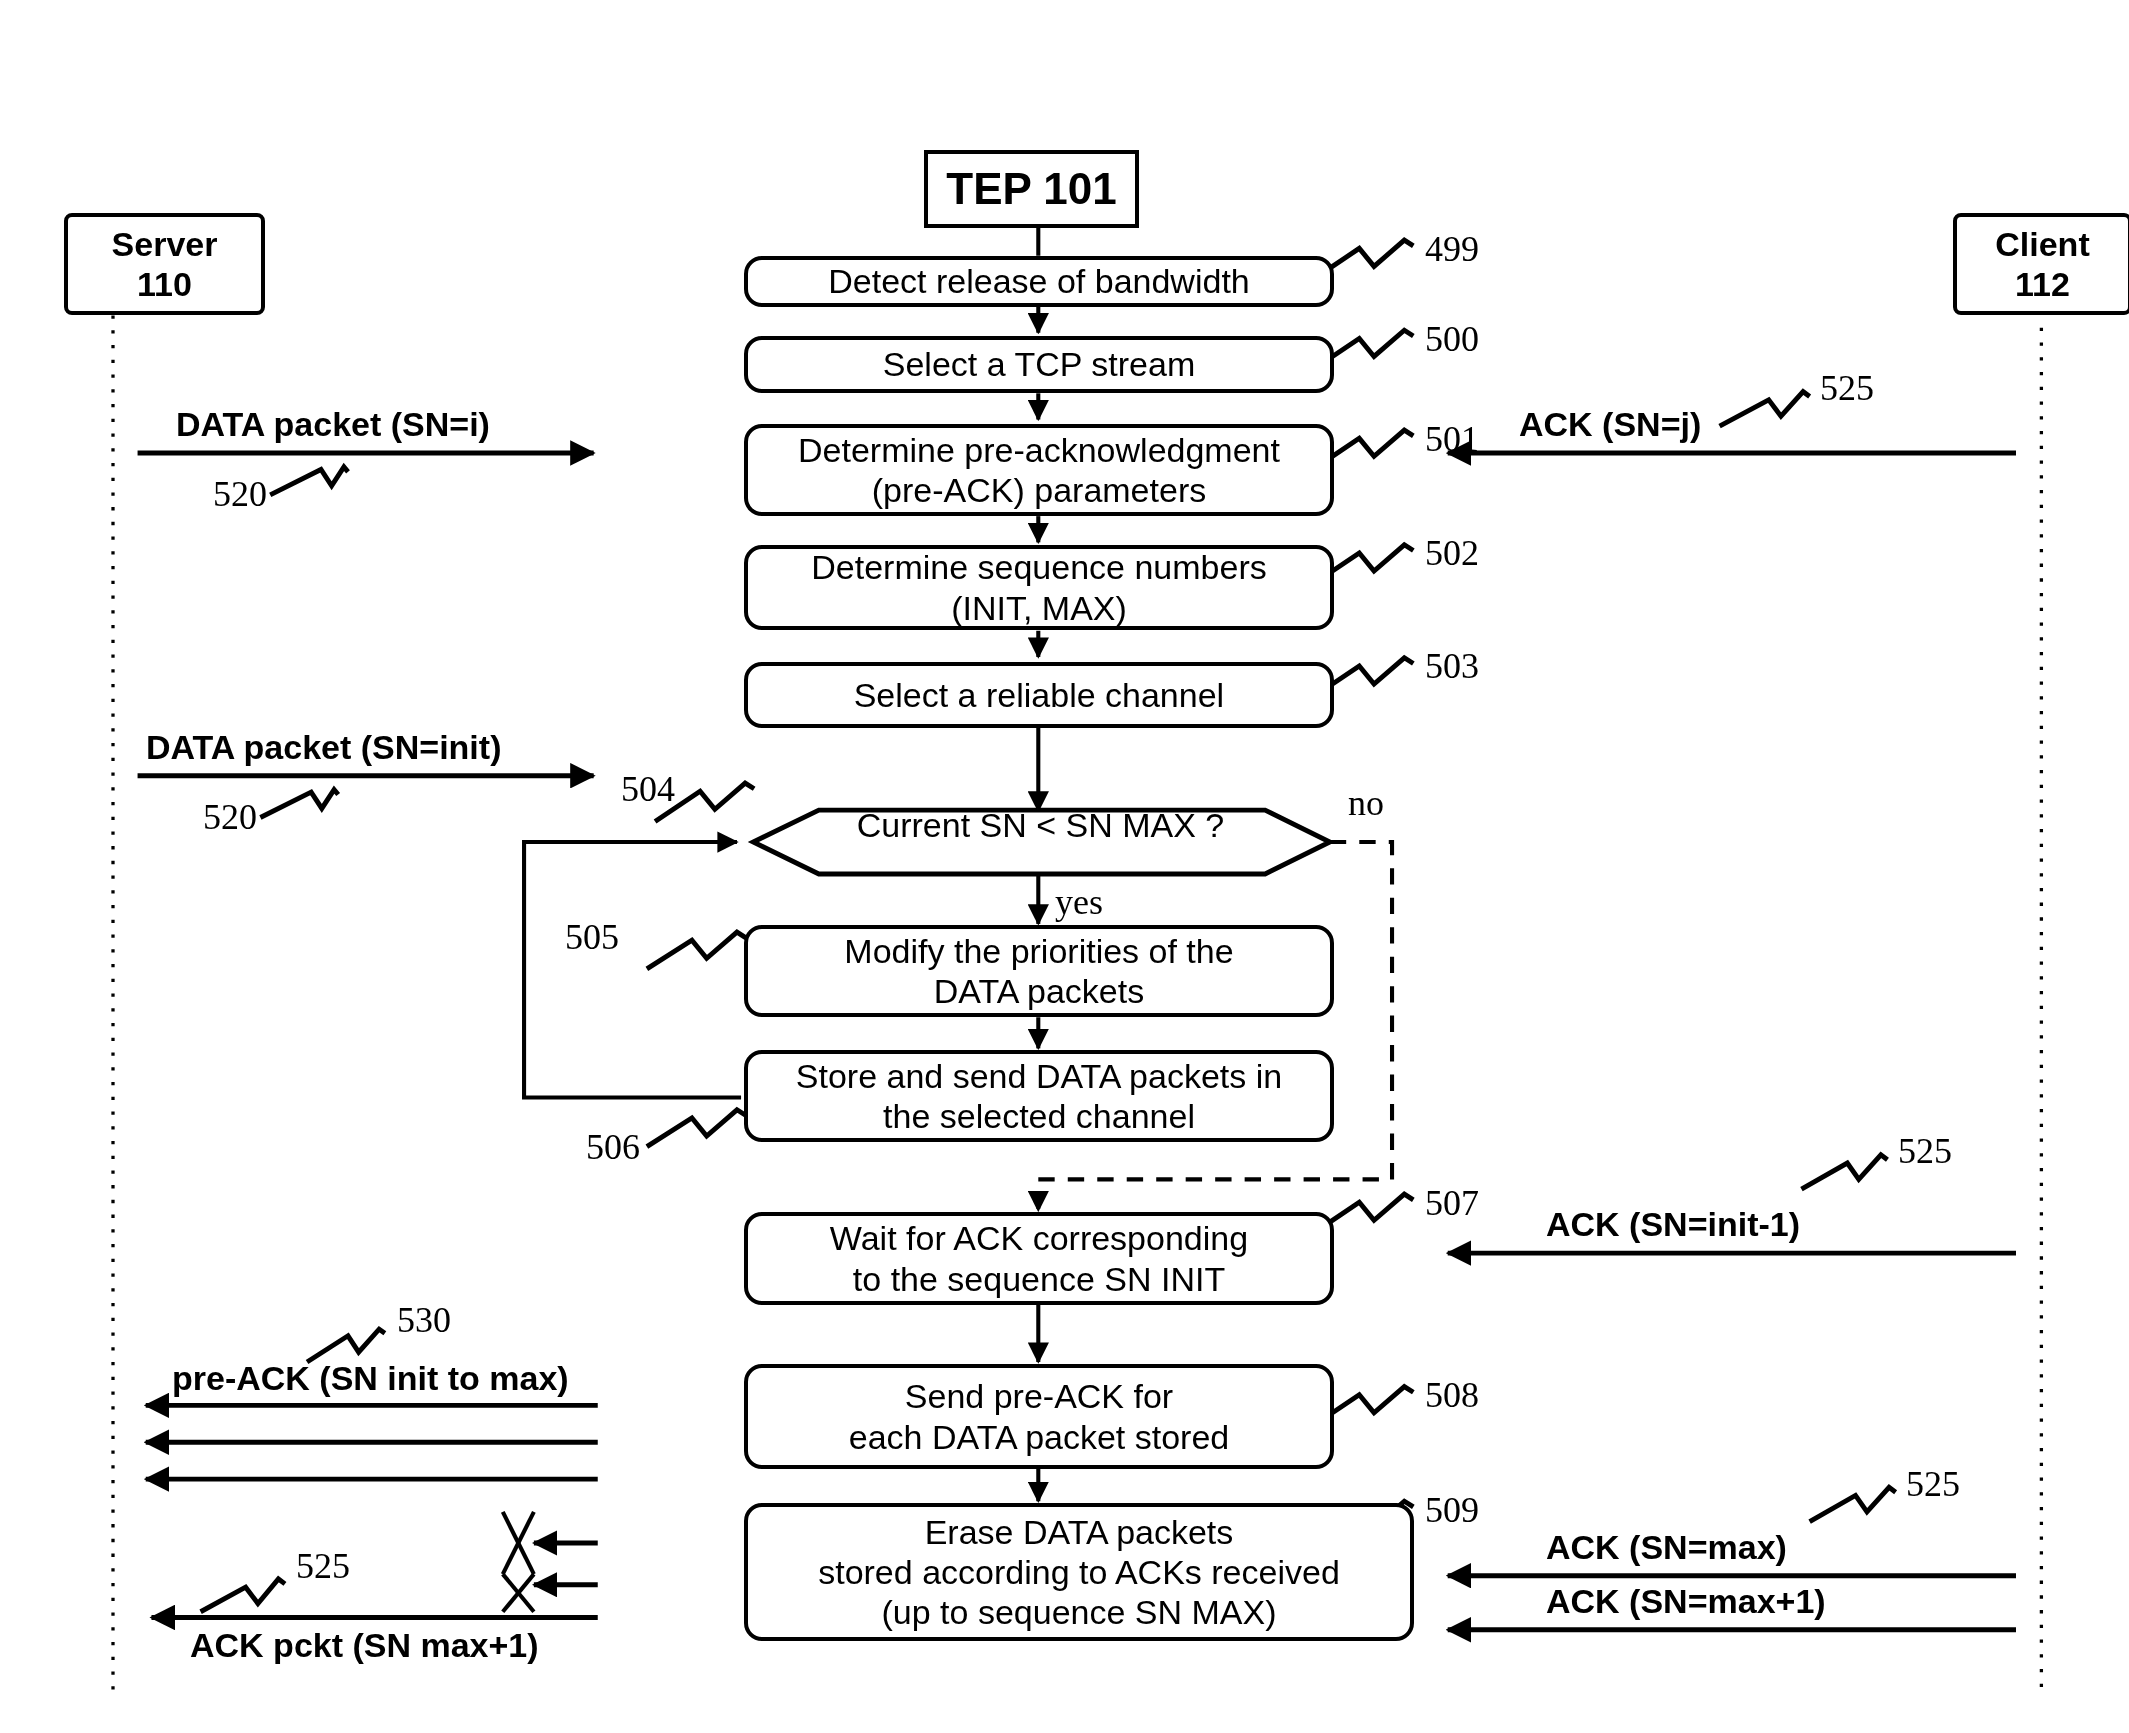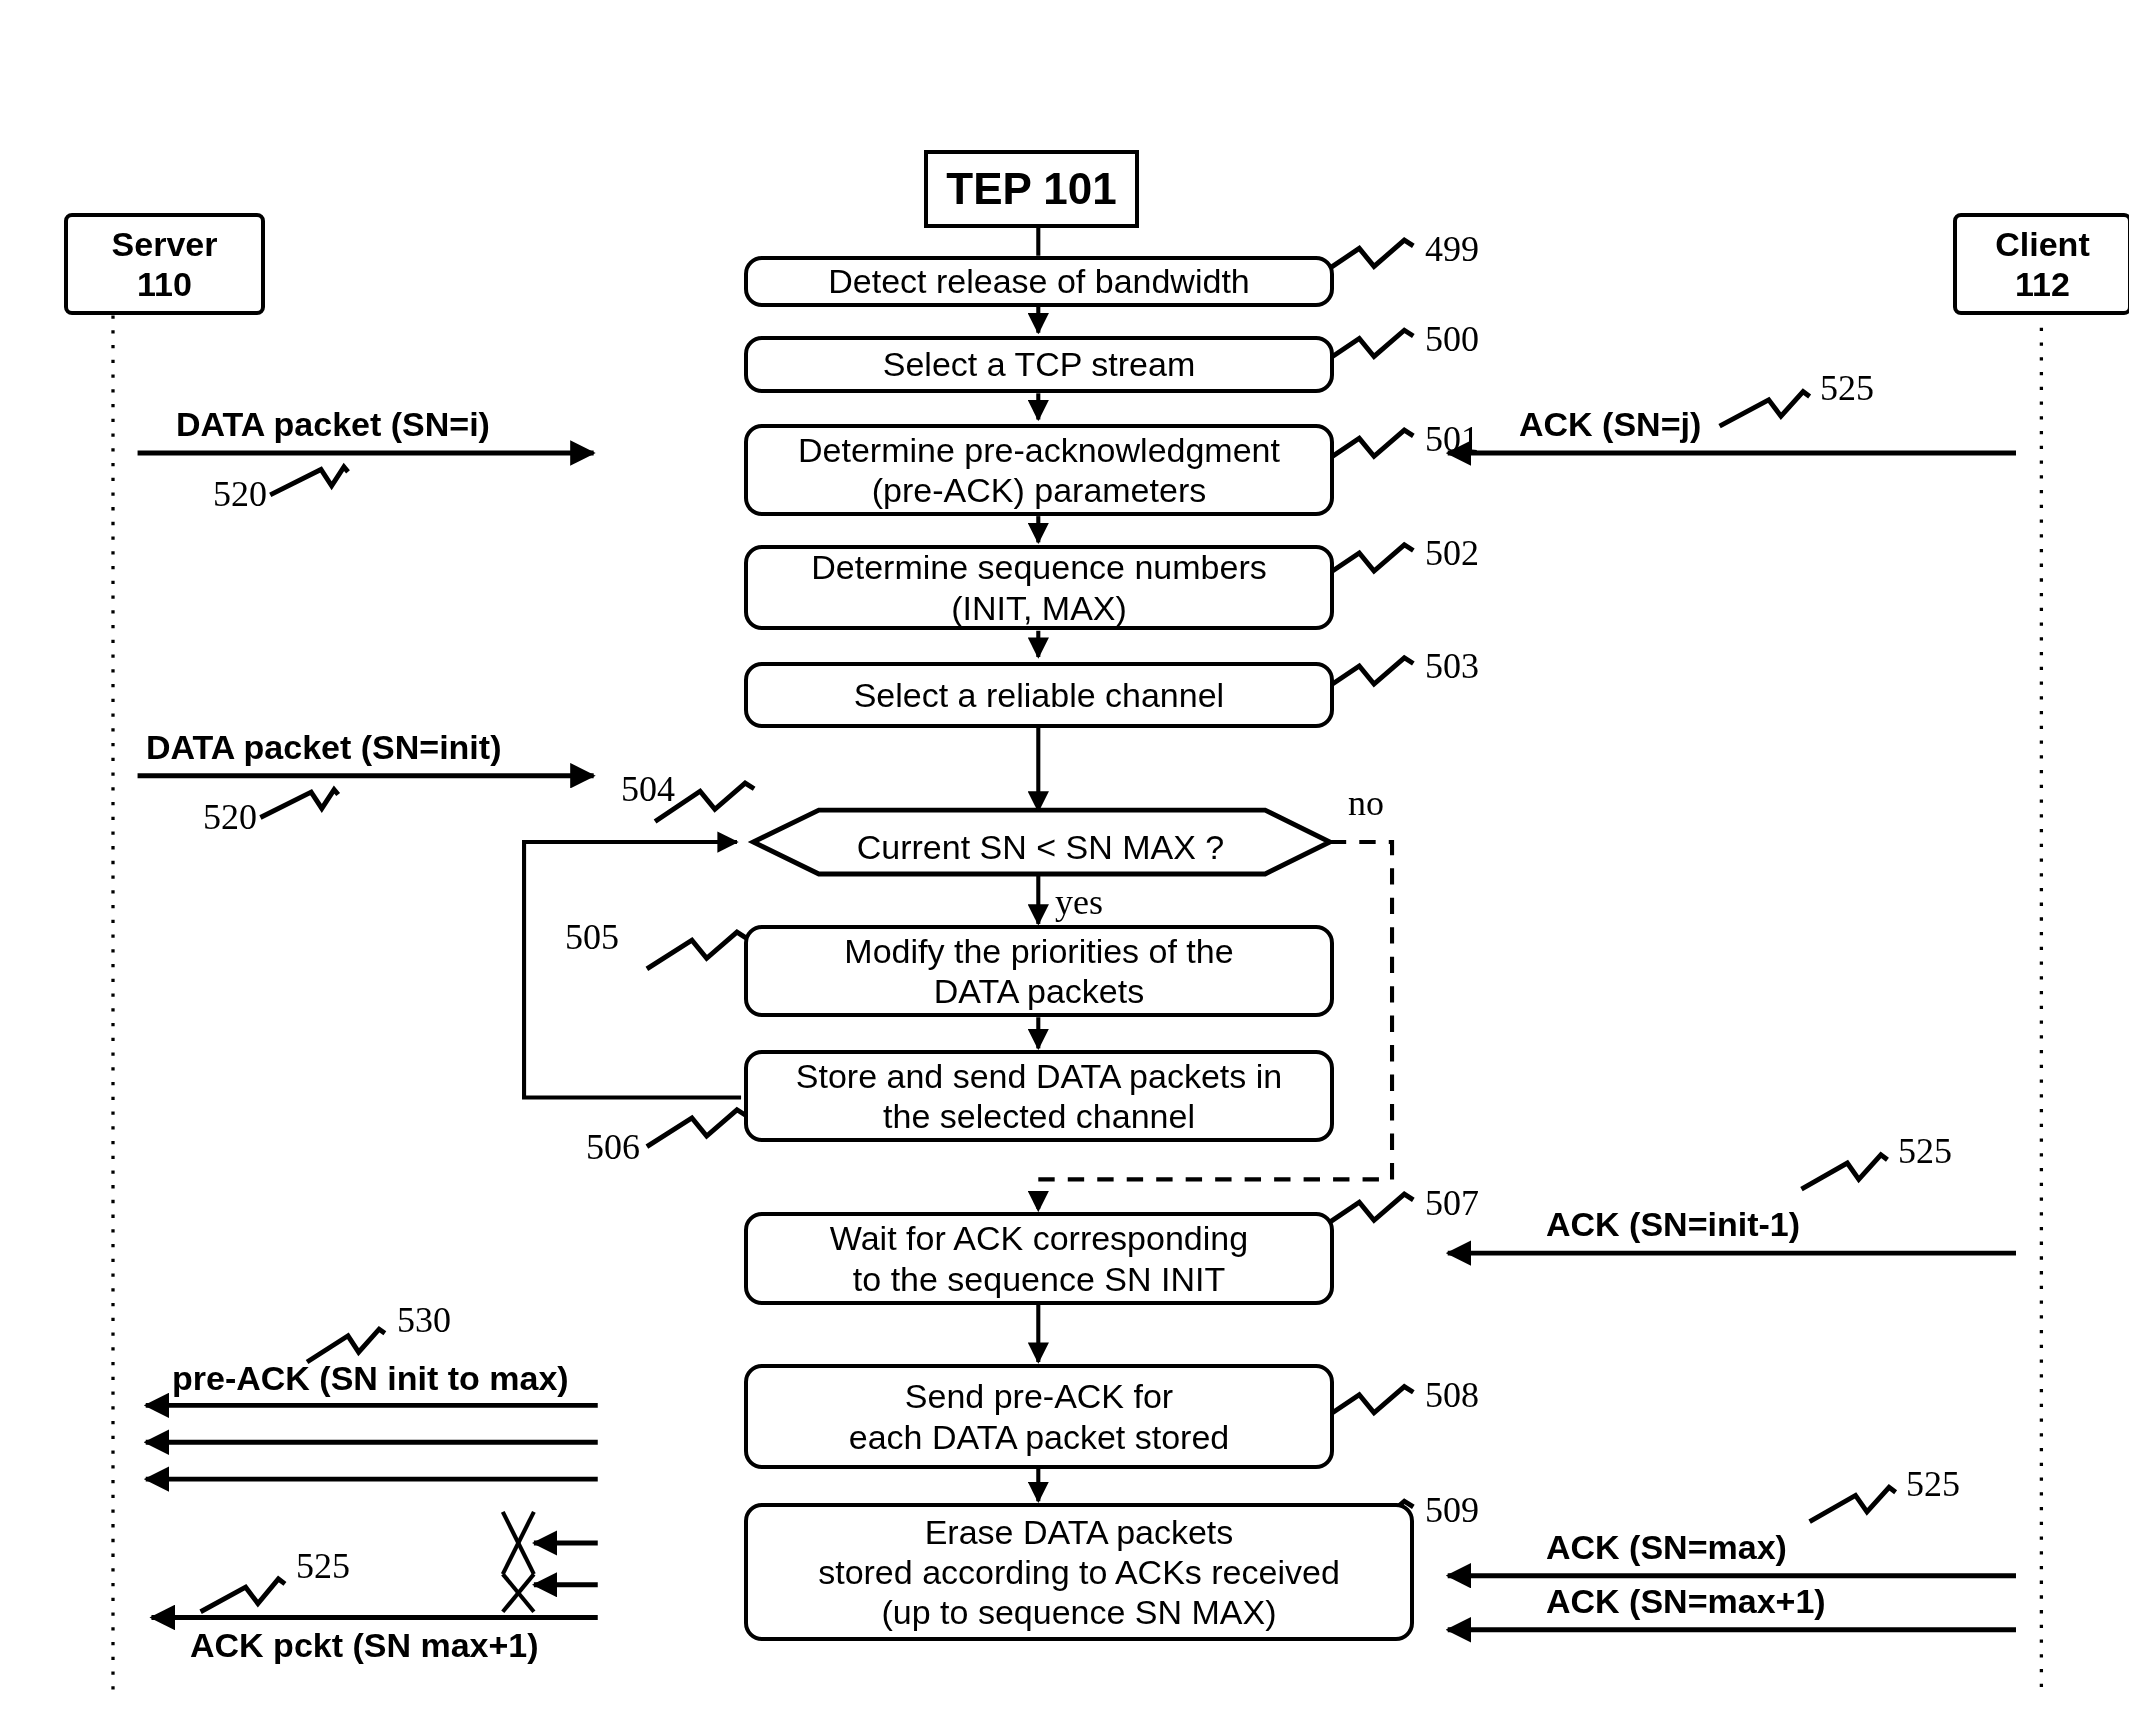--- a/index.html
+++ b/index.html
@@ -213,21 +213,21 @@
 
   <div class="node proc two-line" style="left:744px; top:545px; width:590px; height:85px;">
     <span>Determine sequence numbers</span>
     <span>(INIT, MAX)</span>
   </div>
 
   <div class="node proc" style="left:744px; top:662px; width:590px; height:66px;padding-left:8px;">
     <span>Select a reliable channel</span>
   </div>
 
-  <div class="decision-label" style="left:848px; top:847px; transform:translateY(-50%); width:385px; text-align:center;">Current SN  &lt; SN MAX ?</div>
+  <div class="decision-label" style="left:848px; top:825px; transform:translateY(-50%); width:385px; text-align:center;">Current SN  &lt; SN MAX ?</div>
 
   <div class="node proc two-line" style="left:744px; top:925px; width:590px; height:92px;">
     <span>Modify the priorities of the</span>
     <span>DATA packets</span>
   </div>
 
   <div class="node proc two-line" style="left:744px; top:1050px; width:590px; height:92px;">
     <span>Store and send DATA packets in</span>
     <span>the selected channel</span>
   </div>

